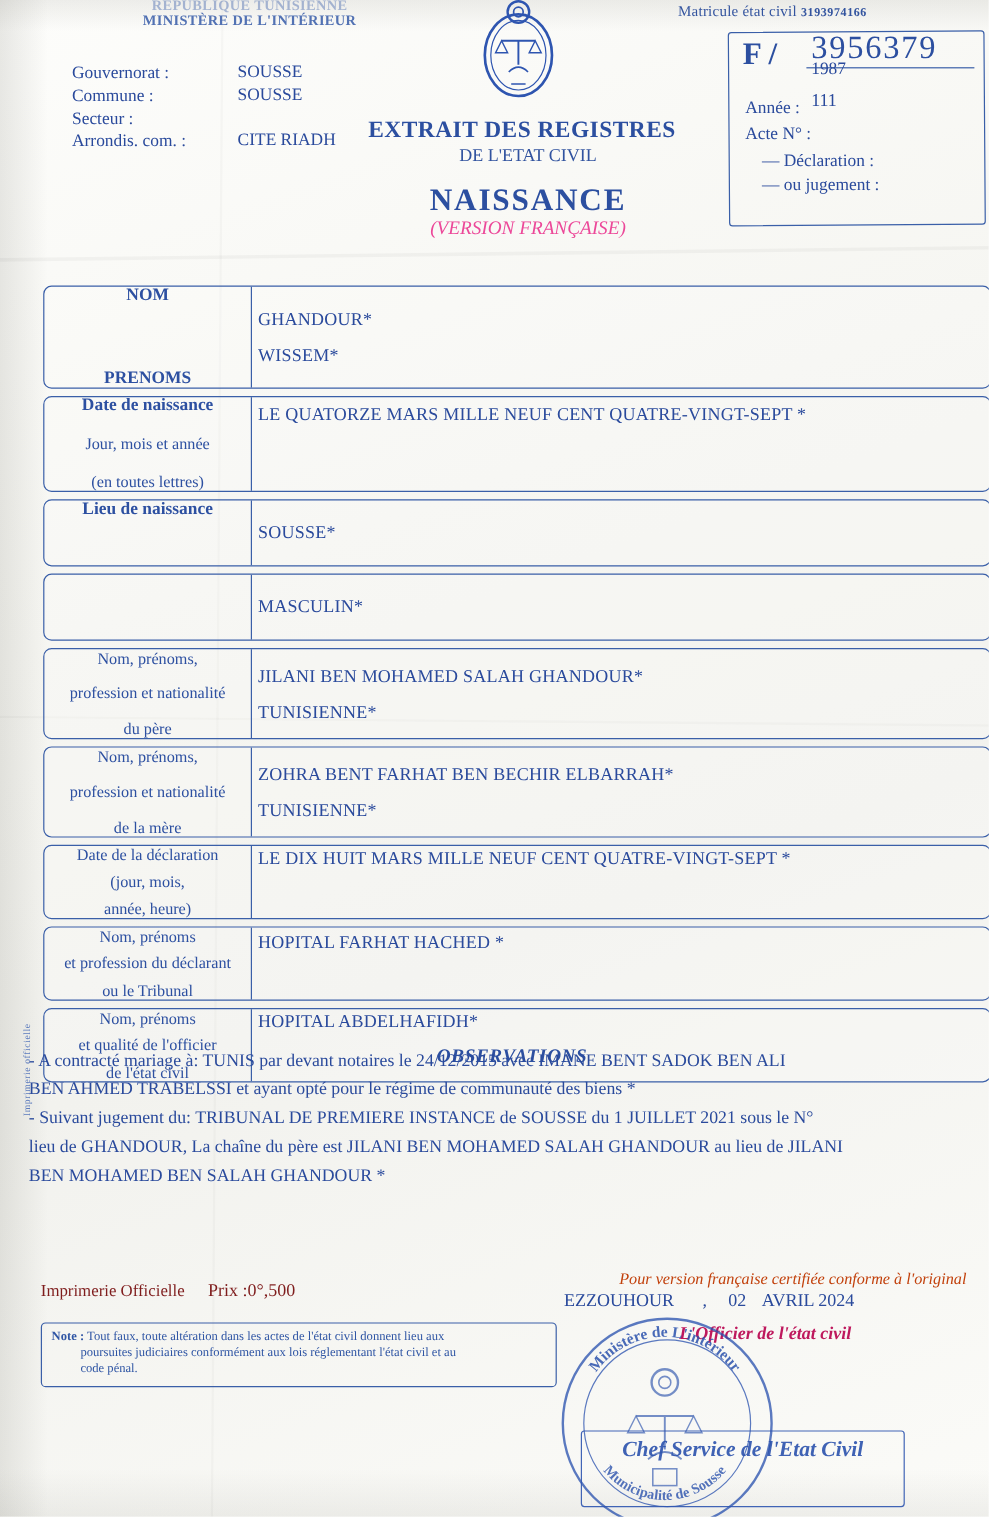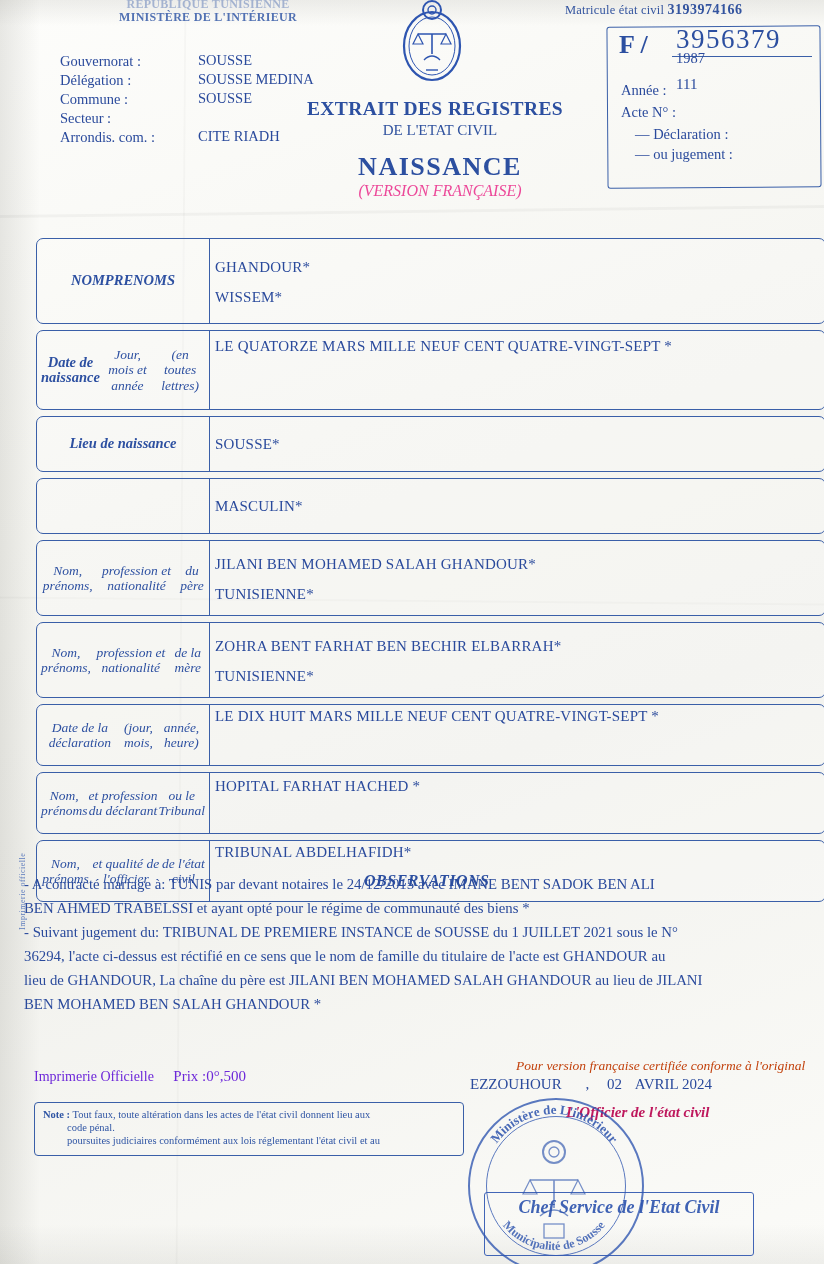--- a/index.html
+++ b/index.html
@@ -47,21 +47,21 @@
     text-align: center; font-size: 12px; letter-spacing: .3px;
     line-height: 13px; font-weight: bold; color: #4a6bb0;
   }
   .hdr-ministry .line1 { opacity: .45; }
   .hdr-ministry .line2 { opacity: .95; }
 
   .matricule {
     position: absolute; left: 565px; top: 2px; font-size: 12.5px;
     letter-spacing: .2px; color: #33549f;
   }
-  .matricule b { font-weight: bold; font-size: 14px; letter-spacing: .5px; }
+  .matricule b { font-weight: bold; font-size: 10px; letter-spacing: .5px; }
 
   .emblem {
     position: absolute; left: 396px; top: 0px; width: 72px; height: 86px;
   }
 
   .left-fields {
     position: absolute; left: 28px; top: 52px; width: 300px;
     font-size: 14.5px; line-height: 19px; margin-left: 32px;
   }
   .lf-row { position: relative; height: 19px; white-space: nowrap; }
@@ -121,23 +121,23 @@
     margin-bottom: 6px;
     box-sizing: border-box;
     background: rgba(255,255,255,0.18);
   }
   .row .divider {
     position: absolute; top: 0; bottom: 0; left: 172px;
     width: 1.4px; background: #3a5fa8;
   }
   .lbl {
     position: absolute; left: 0; top: 0; width: 172px; height: 100%;
-    display: flex; flex-direction: row; align-items: center; justify-content: center;
+    display: flex; flex-direction: column; align-items: center; justify-content: space-between;
     text-align: center; font-size: 13.5px; line-height: 15.5px; color: #2d50a1;
-    padding: 0 4px; box-sizing: border-box; font-style: italic;
+    padding: 0 4px; box-sizing: border-box;
   }
   .lbl .b { font-weight: bold; font-size: 14.5px; }
   .val {
     position: absolute; left: 178px; top: 0; right: 6px; height: 100%;
     display: flex; flex-direction: column; justify-content: center;
     font-size: 15px; letter-spacing: .2px; color: #2a4a9c;
   }
   .val .l { line-height: 30px; white-space: nowrap; }
   .val.two .l:first-child { margin-top: 2px; }
 
@@ -153,21 +153,21 @@
   .obs .ln { white-space: nowrap; }
 
   .side-vertical {
     position: absolute; left: 18px; top: 930px; width: 120px;
     font-size: 8px; color: #5c7bbd; letter-spacing: .5px;
     transform: rotate(-90deg); transform-origin: left top;
   }
 
   
   .imprimerie {
-    position: absolute; left: 34px; top: 1068px; font-size: 14px; color: #6d28d9;
+    position: absolute; left: 34px; top: 1068px; font-size: 14px; color: #7f1d1d;
   }
   .imprimerie .prix { margin-left: 16px; font-size: 15px; }
 
   .conform {
     position: absolute; left: 516px; top: 1058px; font-size: 13.5px;
     font-style: italic; color: #c2410c;
   }
   .place-line {
     position: absolute; left: 470px; top: 1076px; font-size: 15px; color: #2a4a9c;
   }
@@ -253,24 +253,20 @@
     <path d="M30 70 h12" stroke="#2e55b0" stroke-width="1.4"></path>
   </svg>
 </div>
 
 <div class="left-fields">
   <div class="lf-row">
     <span class="lf-label">Gouvernorat :</span>
     <span class="lf-val">SOUSSE</span>
   </div>
   <div class="lf-row">
-    <span class="lf-label">Délégation :</span>
-    <span class="lf-val">SOUSSE MEDINA</span>
-  </div>
-  <div class="lf-row">
     <span class="lf-label">Commune :</span>
     <span class="lf-val">SOUSSE</span>
   </div>
   <div class="lf-row">
     <span class="lf-label">Secteur :</span>
     <span class="lf-val"></span>
   </div>
   <div class="lf-row">
     <span class="lf-label">Arrondis. com. :</span>
     <span class="lf-val">CITE RIADH</span>
@@ -387,32 +383,31 @@
   </div>
 
   <div class="row" style="height:62px">
     <div class="divider"></div>
     <div class="lbl">
       <span>Nom, prénoms</span>
       <span>et qualité de l'officier</span>
       <span>de l'état civil</span>
     </div>
     <div class="val">
-      <span class="l" style="position:absolute;top:-4px">TRIBUNAL  ABDELHAFIDH*</span>
+      <span class="l" style="position:absolute;top:-4px">HOPITAL  ABDELHAFIDH*</span>
     </div>
   </div>
 
 </div>
 
 <div class="obs-title">OBSERVATIONS</div>
 <div class="obs">
   <div class="ln">- A contracté mariage à: TUNIS par devant notaires le 24/12/2015 avec IMANE BENT SADOK BEN ALI</div>
   <div class="ln">BEN AHMED TRABELSSI et ayant opté pour le régime de communauté des biens *</div>
   <div class="ln">- Suivant jugement du: TRIBUNAL DE PREMIERE INSTANCE de SOUSSE du 1 JUILLET 2021 sous le N°</div>
-  <div class="ln">36294, l'acte ci-dessus est réctifié en ce sens que  le nom de famille du titulaire de l'acte est GHANDOUR au</div>
   <div class="ln">lieu de GHANDOUR, La chaîne du père est JILANI BEN MOHAMED SALAH GHANDOUR au lieu de JILANI</div>
   <div class="ln">BEN MOHAMED BEN SALAH GHANDOUR *</div>
 </div>
 
 <div class="side-vertical">Imprimerie officielle</div>
 
 <div class="imprimerie">
   <span>Imprimerie Officielle</span>
   <span class="prix">Prix :0°,500</span>
 </div>
@@ -422,22 +417,22 @@
   <span>EZZOUHOUR</span>
   <span class="comma">,</span>
   <span class="day">02</span>
   <span>AVRIL 2024</span>
 </div>
 <div class="officier">L'Officier de l'état civil</div>
 
 <div class="note">
   <b>Note :</b>
   <span>Tout faux, toute altération dans les actes de l'état civil donnent lieu aux</span>
+  <span class="ind">poursuites judiciaires conformément aux lois réglementant l'état civil et au</span>
   <span class="ind">code pénal.</span>
-  <span class="ind">poursuites judiciaires conformément aux lois réglementant l'état civil et au</span>
 </div>
 
 <div class="stamp-round">
   <div class="inner"></div>
 </div>
 <svg class="stamp-top-text" viewBox="0 0 172 172">
   <defs>
     <path id="arcTop" d="M 16,86 A 70,70 0 0 1 156,86" fill="none"></path>
     <path id="arcBot" d="M 20,86 A 66,66 0 0 0 152,86" fill="none"></path>
   </defs>

